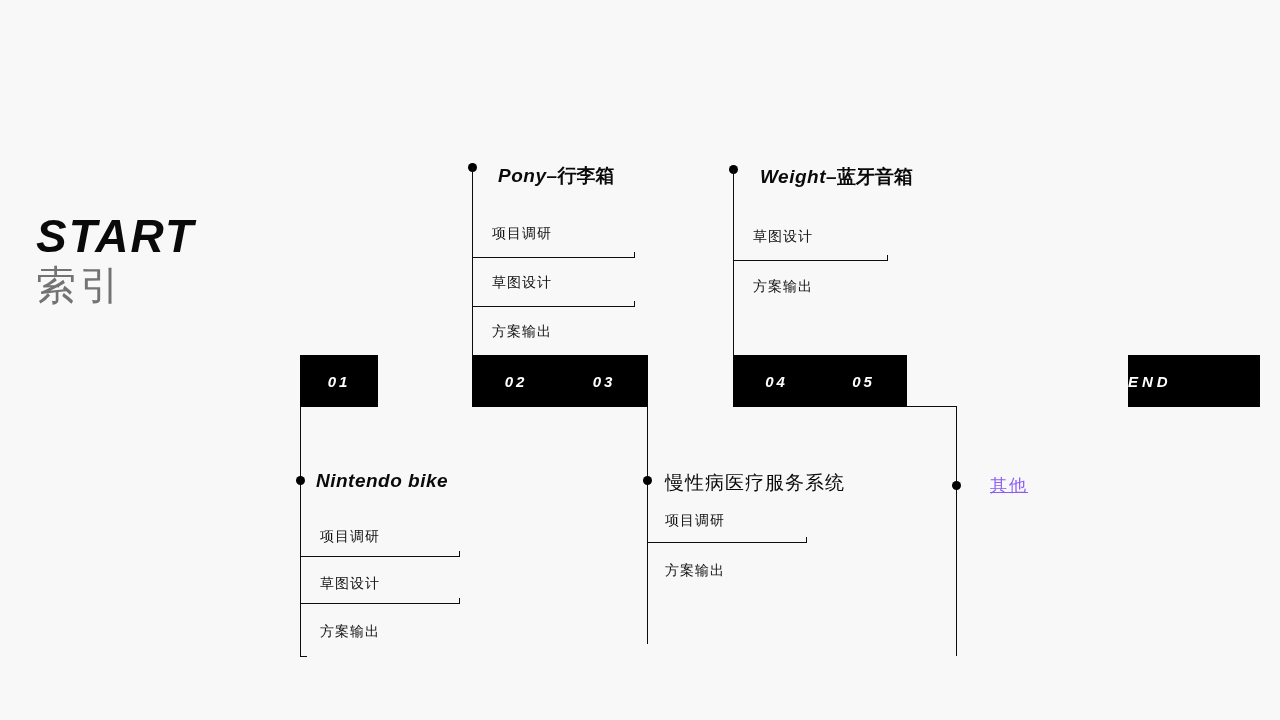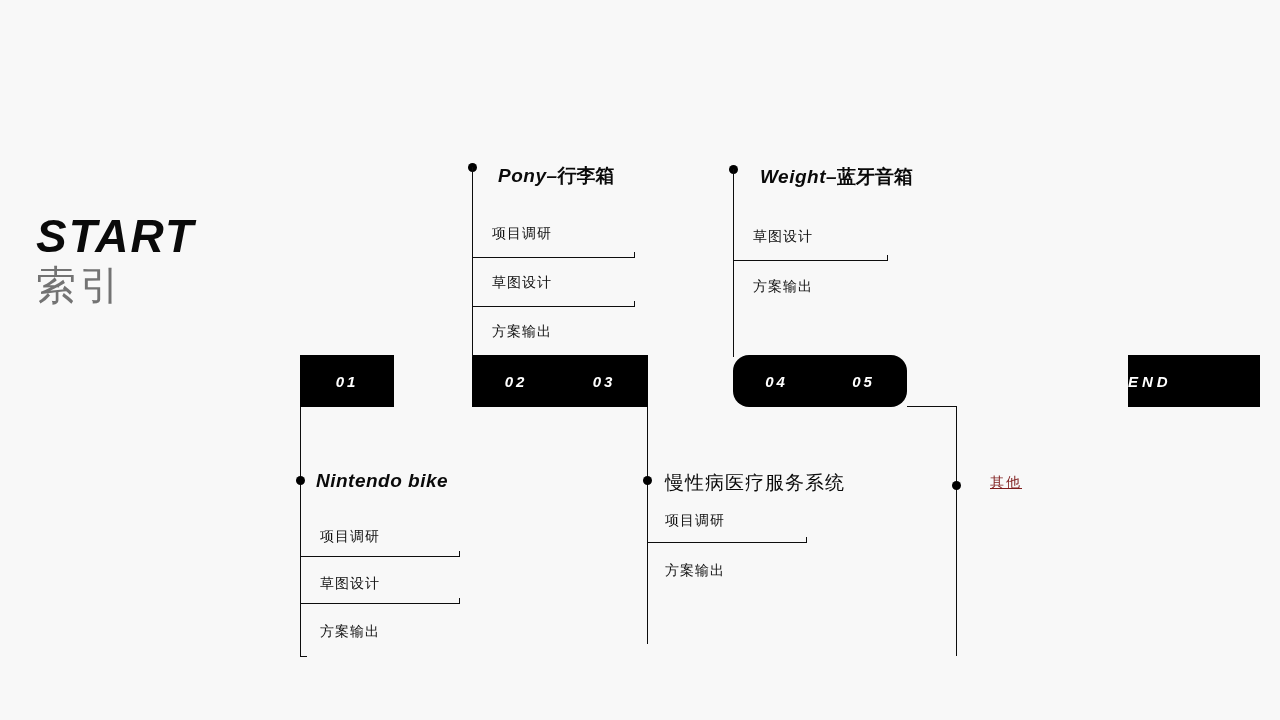--- a/index.html
+++ b/index.html
@@ -61,24 +61,24 @@
     font-style: italic;
     font-weight: 700;
     font-size: 15px;
     letter-spacing: 3px;
     text-align: center;
     color: #ffffff;
     white-space: nowrap;
   }
   .bar-start { left: 0px; width: 212px; justify-content: flex-end; }
   .bar-start .cell { padding-right: 38px; letter-spacing: 5px; font-size: 15px; }
-  .bar-01 { left: 300px; width: 94px; justify-content: center; }
+  .bar-01 { left: 300px; width: 78px; justify-content: center; }
   .bar-0203 { left: 472px; width: 176px; }
   .bar-0203 .cell { width: 50%; }
-  .bar-0405 { left: 733px; width: 174px; border-radius: 16px; }
+  .bar-0405 { left: 733px; width: 174px; }
   .bar-0405 .cell { width: 50%; }
   .bar-end { left: 1128px; width: 132px; justify-content: flex-start; }
   .bar-end .cell { letter-spacing: 4px; font-size: 15px; }
 
   
   .vline {
     position: absolute;
     width: 1px;
     background: #0d0d0d;
   }
@@ -125,24 +125,24 @@
     position: absolute;
     white-space: nowrap;
     font-size: 14px;
     font-weight: 400;
     letter-spacing: 1px;
     color: #111111;
   }
   .side-label {
     position: absolute;
     white-space: nowrap;
-    font-size: 14px;
+    font-size: 17px;
     font-weight: 400;
     letter-spacing: 2px;
-    color: #7f1d1d;
+    color: #8b5cf6;
     text-decoration: underline;
   }
 </style>
 </head>
 <body>
 
 <div id="stage">
 
   <div class="title-block">
     <div class="title-en">START</div>

